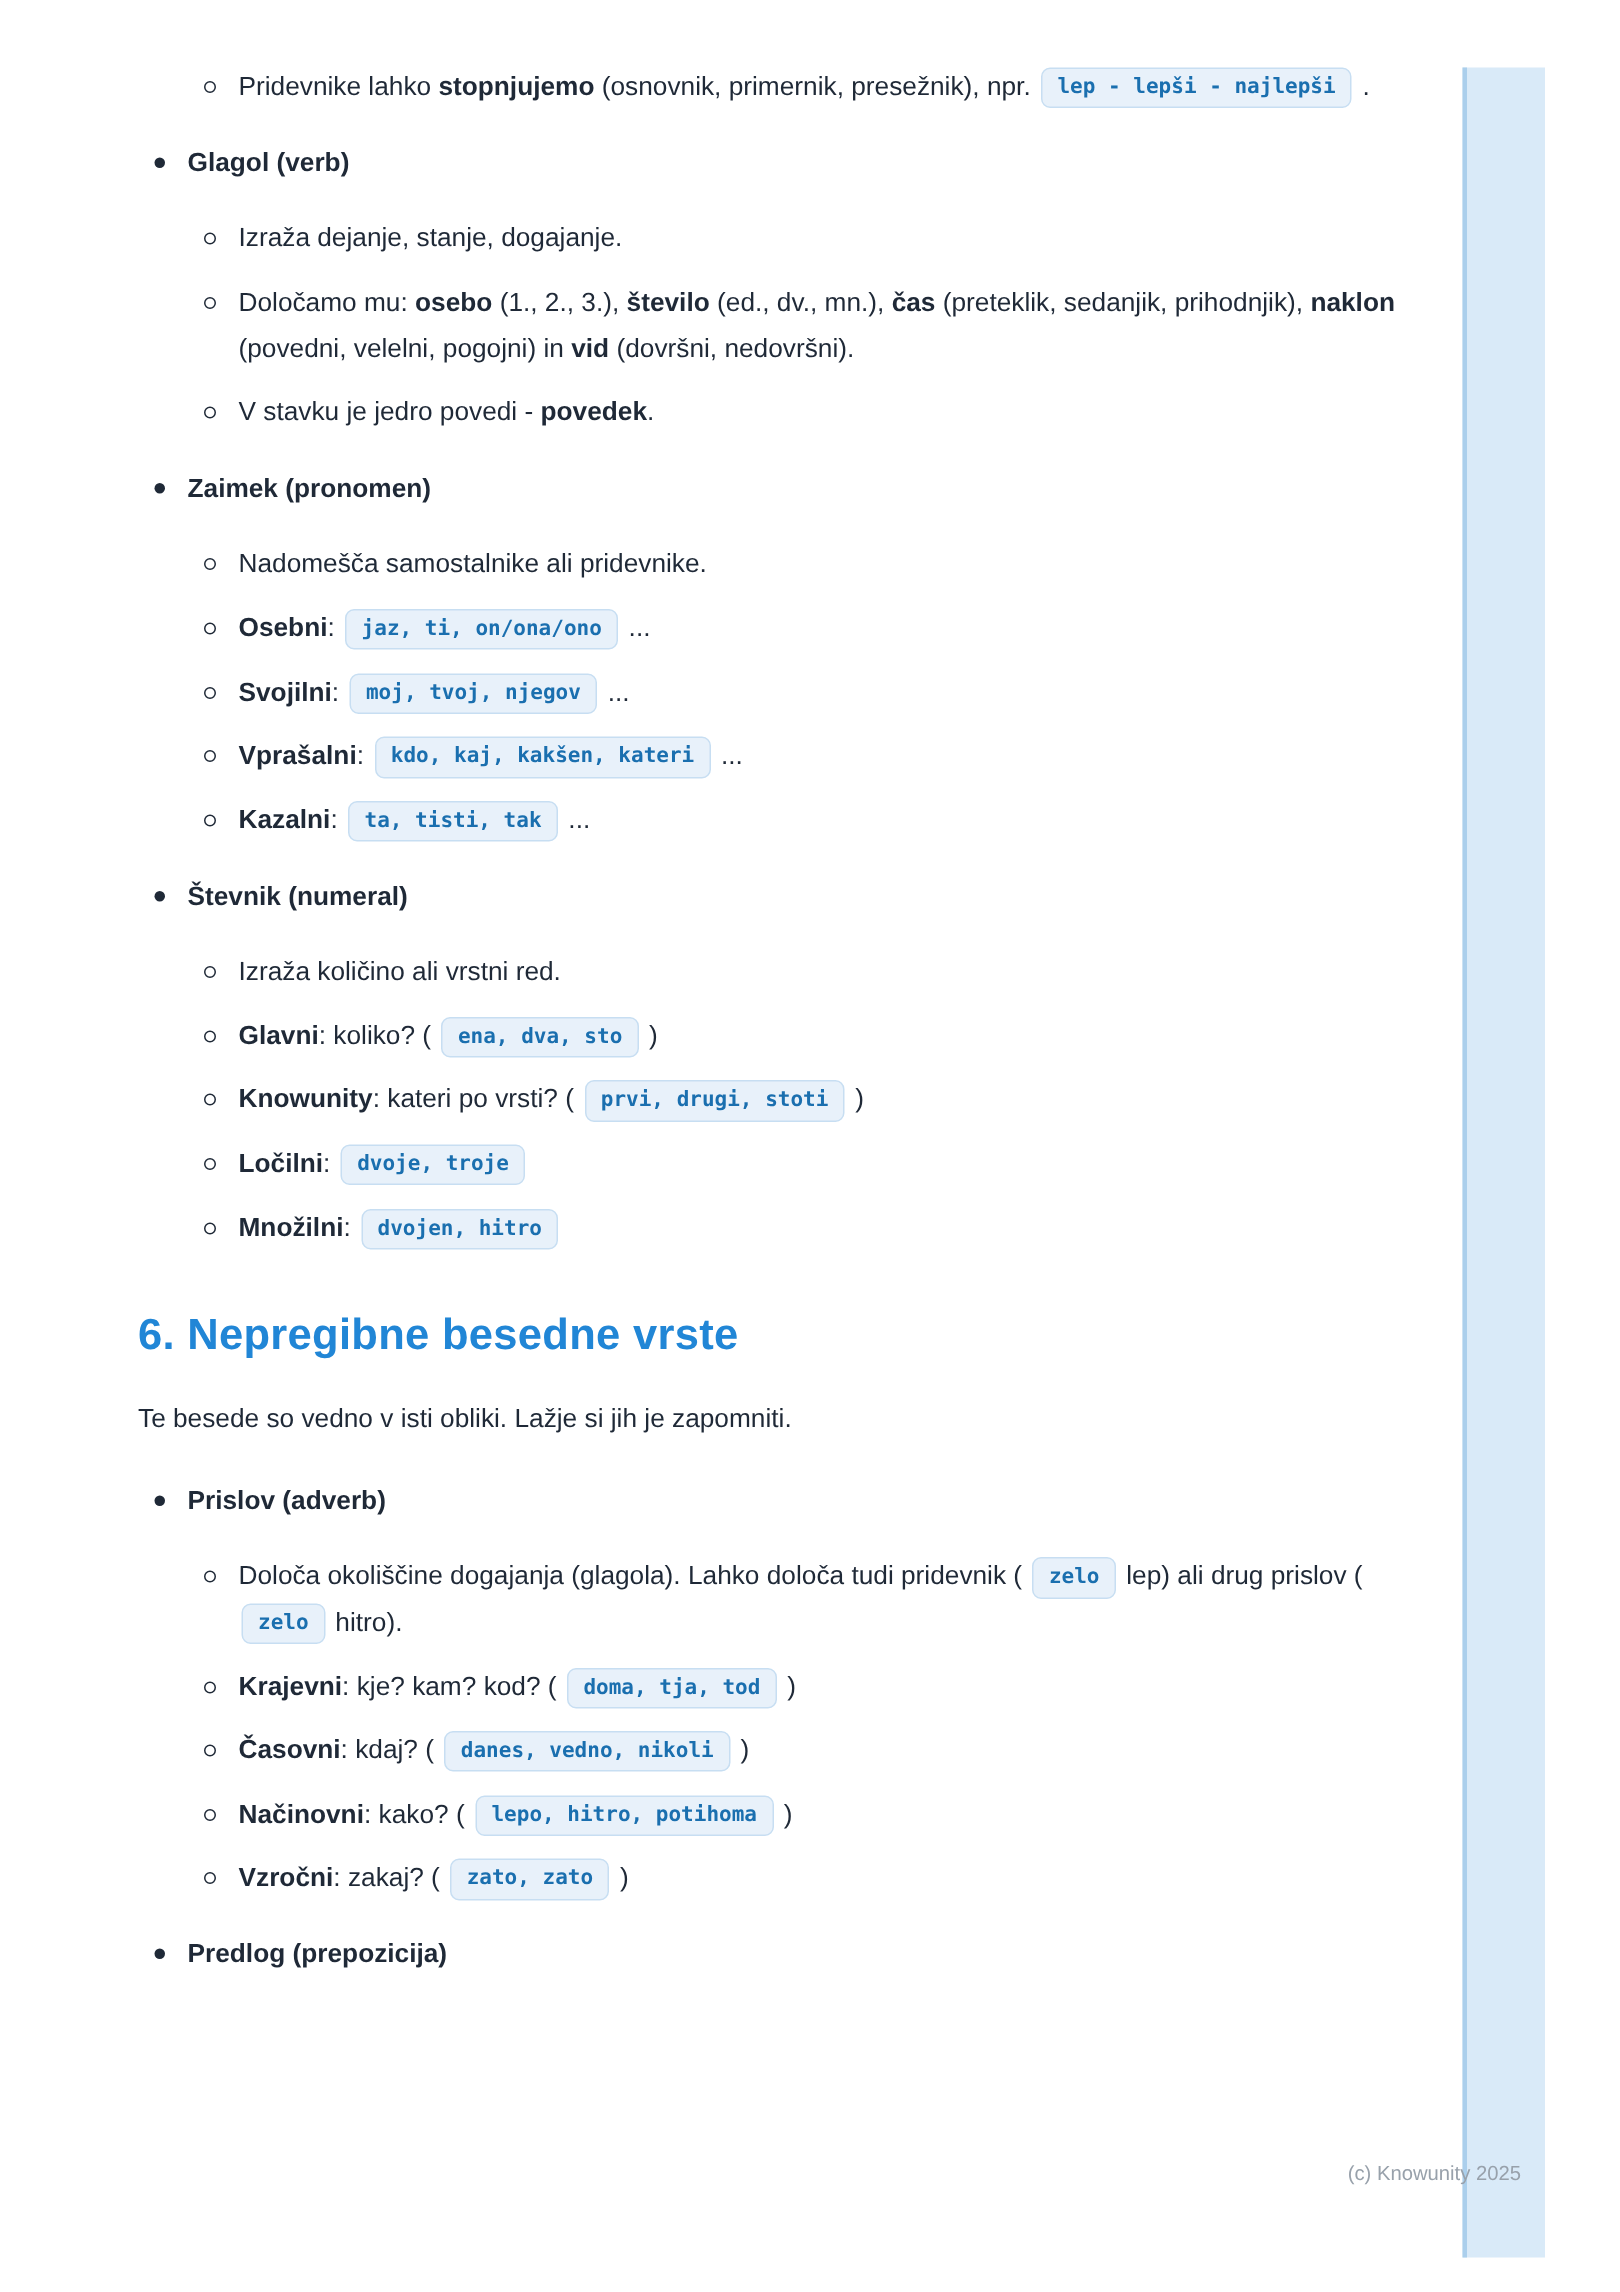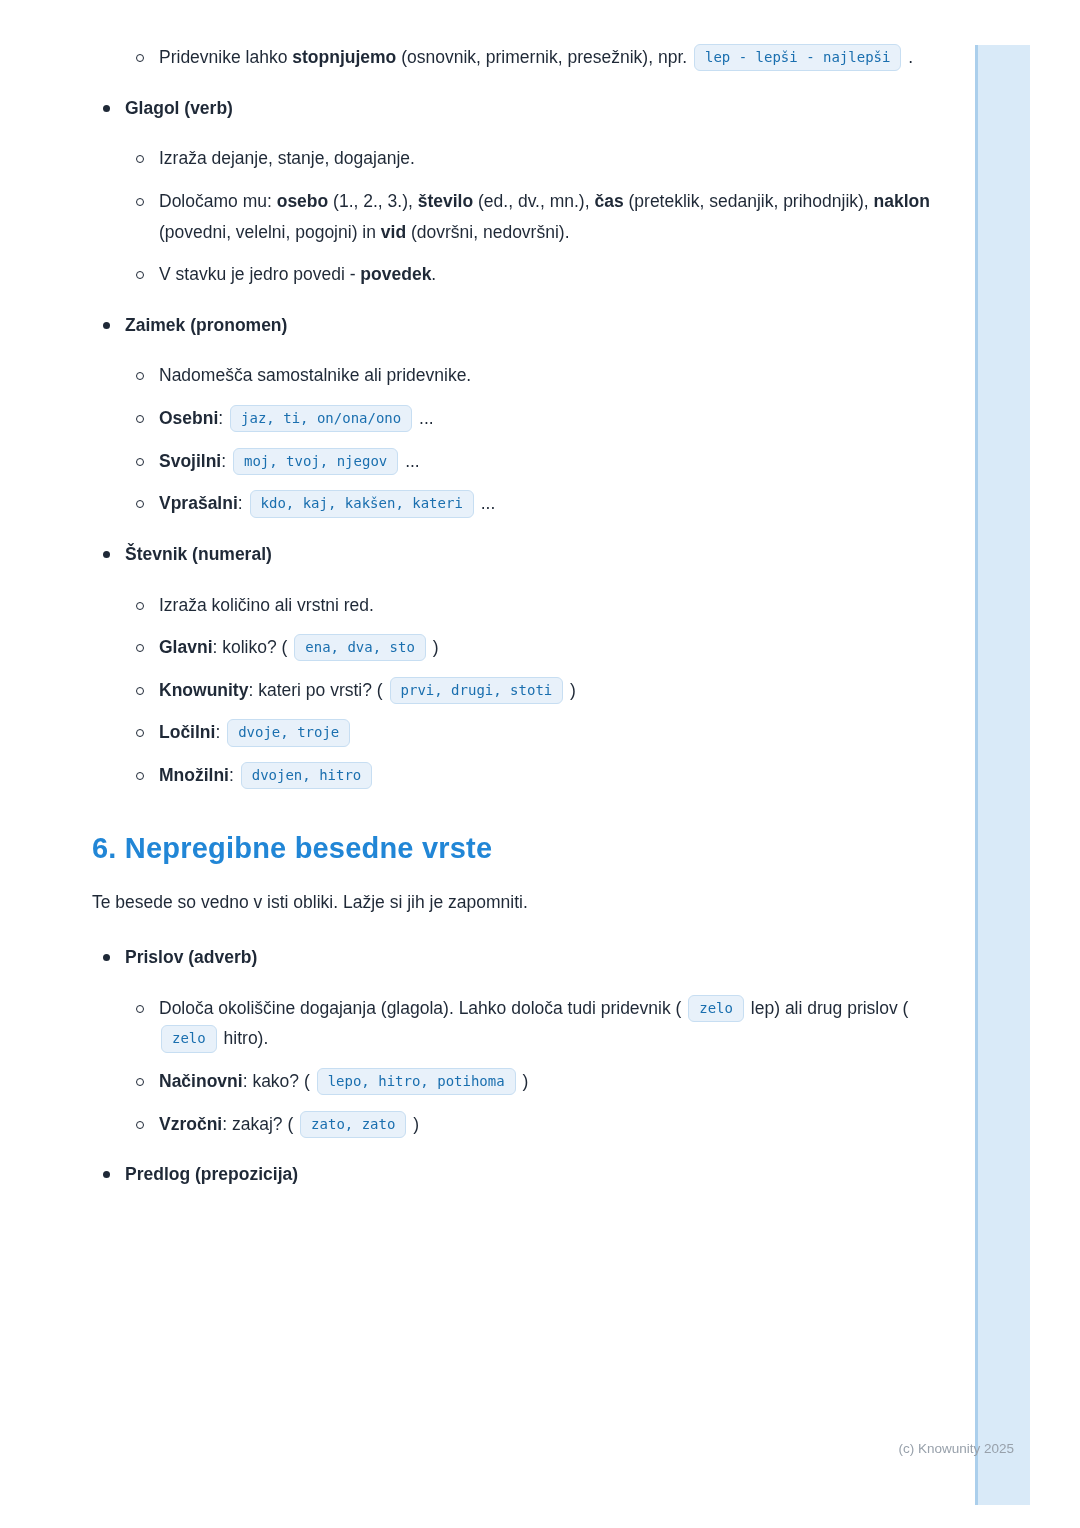--- a/index.html
+++ b/index.html
@@ -38,21 +38,21 @@
     background: transparent;
   }
   .li-text { flex: 1 1 auto; min-width: 0; }
   .seg { }
   .seg.bold { font-weight: 700; }
   .seg.italic { }
   .chip {
     display: inline-block;
     font-family: "DejaVu Sans Mono", "Liberation Mono", monospace;
     font-size: 14px;
-    font-weight: 400;
+    font-weight: 700;
     color: #1a6faf;
     background: #e8f1fa;
     border: 1px solid #c7def2;
     border-radius: 6px;
     padding: 2px 10px 3px 10px;
     line-height: 1.45;
     margin: 0 2px;
     vertical-align: 1px;
     white-space: nowrap;
   }
@@ -122,20 +122,24 @@
         <span class="li-text"><span class="seg bold">Osebni</span><span class="seg">: </span><span class="chip">jaz, ti, on/ona/ono</span><span class="seg"> ...</span></span>
       </div>
       <div class="li level2">
         <span class="marker circle"></span>
         <span class="li-text"><span class="seg bold">Svojilni</span><span class="seg">: </span><span class="chip">moj, tvoj, njegov</span><span class="seg"> ...</span></span>
       </div>
       <div class="li level2">
         <span class="marker circle"></span>
         <span class="li-text"><span class="seg bold">Vprašalni</span><span class="seg">: </span><span class="chip">kdo, kaj, kakšen, kateri</span><span class="seg"> ...</span></span>
       </div>
+      <div class="li level2">
+        <span class="marker circle"></span>
+        <span class="li-text"><span class="seg bold">Kazalni</span><span class="seg">: </span><span class="chip">ta, tisti, tak</span><span class="seg"> ...</span></span>
+      </div>
       <div class="li level1">
         <span class="marker disc"></span>
         <span class="li-text"><span class="seg bold">Števnik (numeral)</span></span>
       </div>
       <div class="li level2">
         <span class="marker circle"></span>
         <span class="li-text"><span class="seg">Izraža količino ali vrstni red.</span></span>
       </div>
       <div class="li level2">
         <span class="marker circle"></span>
@@ -158,20 +162,28 @@
       <div class="li level1">
         <span class="marker disc"></span>
         <span class="li-text"><span class="seg bold">Prislov (adverb)</span></span>
       </div>
       <div class="li level2">
         <span class="marker circle"></span>
         <span class="li-text"><span class="seg">Določa okoliščine dogajanja (glagola). Lahko določa tudi pridevnik ( </span><span class="chip">zelo</span><span class="seg"> lep) ali drug prislov ( </span><span class="chip">zelo</span><span class="seg"> hitro).</span></span>
       </div>
       <div class="li level2">
         <span class="marker circle"></span>
+        <span class="li-text"><span class="seg bold">Krajevni</span><span class="seg">: </span><span class="seg italic">kje? kam? kod?</span><span class="seg"> ( </span><span class="chip">doma, tja, tod</span><span class="seg"> )</span></span>
+      </div>
+      <div class="li level2">
+        <span class="marker circle"></span>
+        <span class="li-text"><span class="seg bold">Časovni</span><span class="seg">: </span><span class="seg italic">kdaj?</span><span class="seg"> ( </span><span class="chip">danes, vedno, nikoli</span><span class="seg"> )</span></span>
+      </div>
+      <div class="li level2">
+        <span class="marker circle"></span>
         <span class="li-text"><span class="seg bold">Načinovni</span><span class="seg">: </span><span class="seg italic">kako?</span><span class="seg"> ( </span><span class="chip">lepo, hitro, potihoma</span><span class="seg"> )</span></span>
       </div>
       <div class="li level2">
         <span class="marker circle"></span>
         <span class="li-text"><span class="seg bold">Vzročni</span><span class="seg">: </span><span class="seg italic">zakaj?</span><span class="seg"> ( </span><span class="chip">zato, zato</span><span class="seg"> )</span></span>
       </div>
       <div class="li level1">
         <span class="marker disc"></span>
         <span class="li-text"><span class="seg bold">Predlog (prepozicija)</span></span>
       </div>

